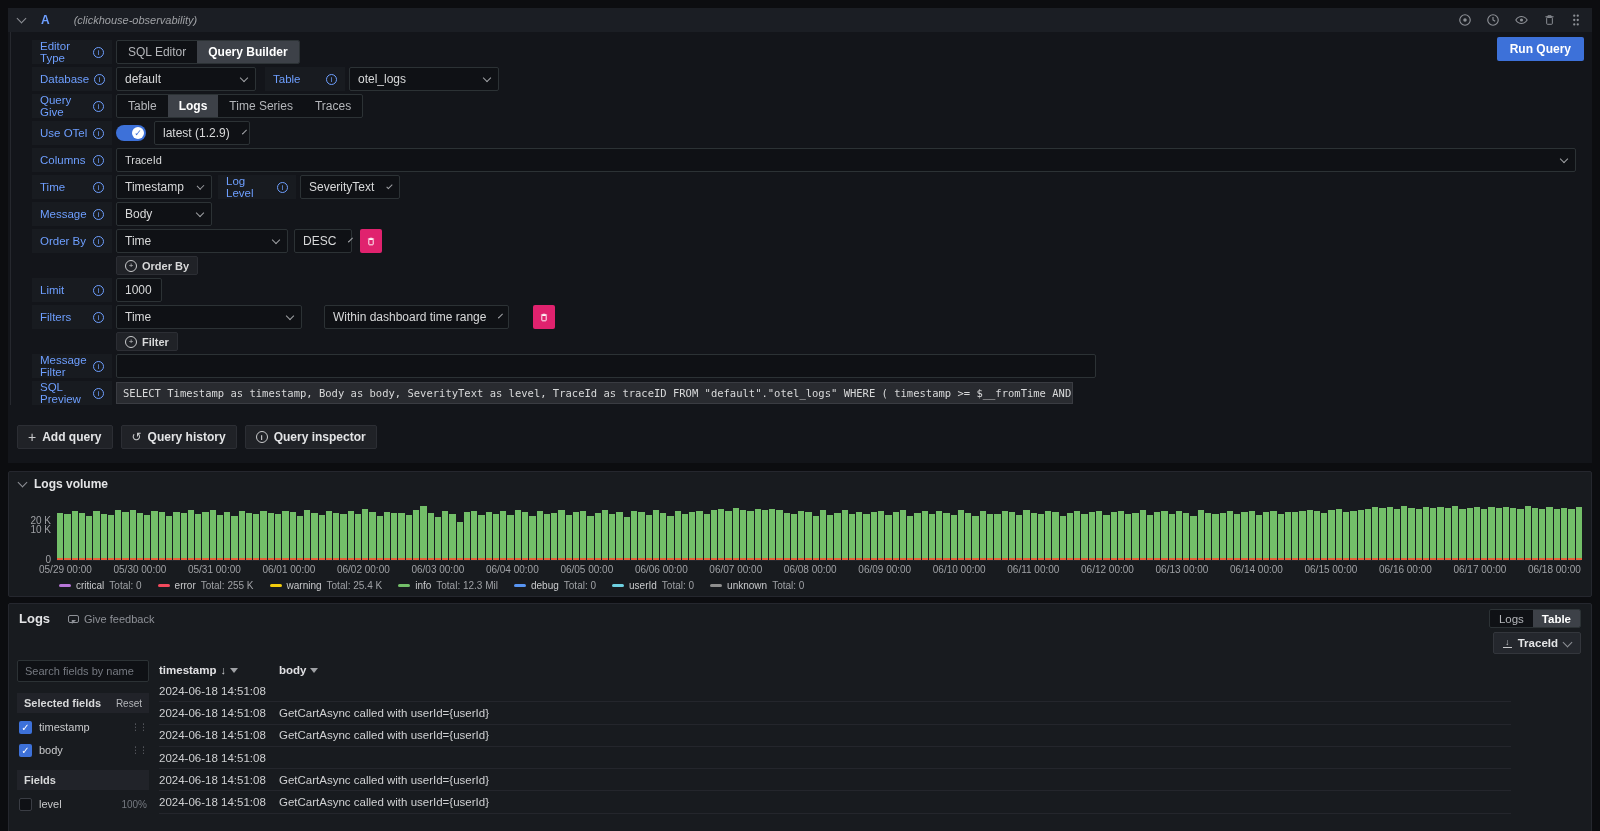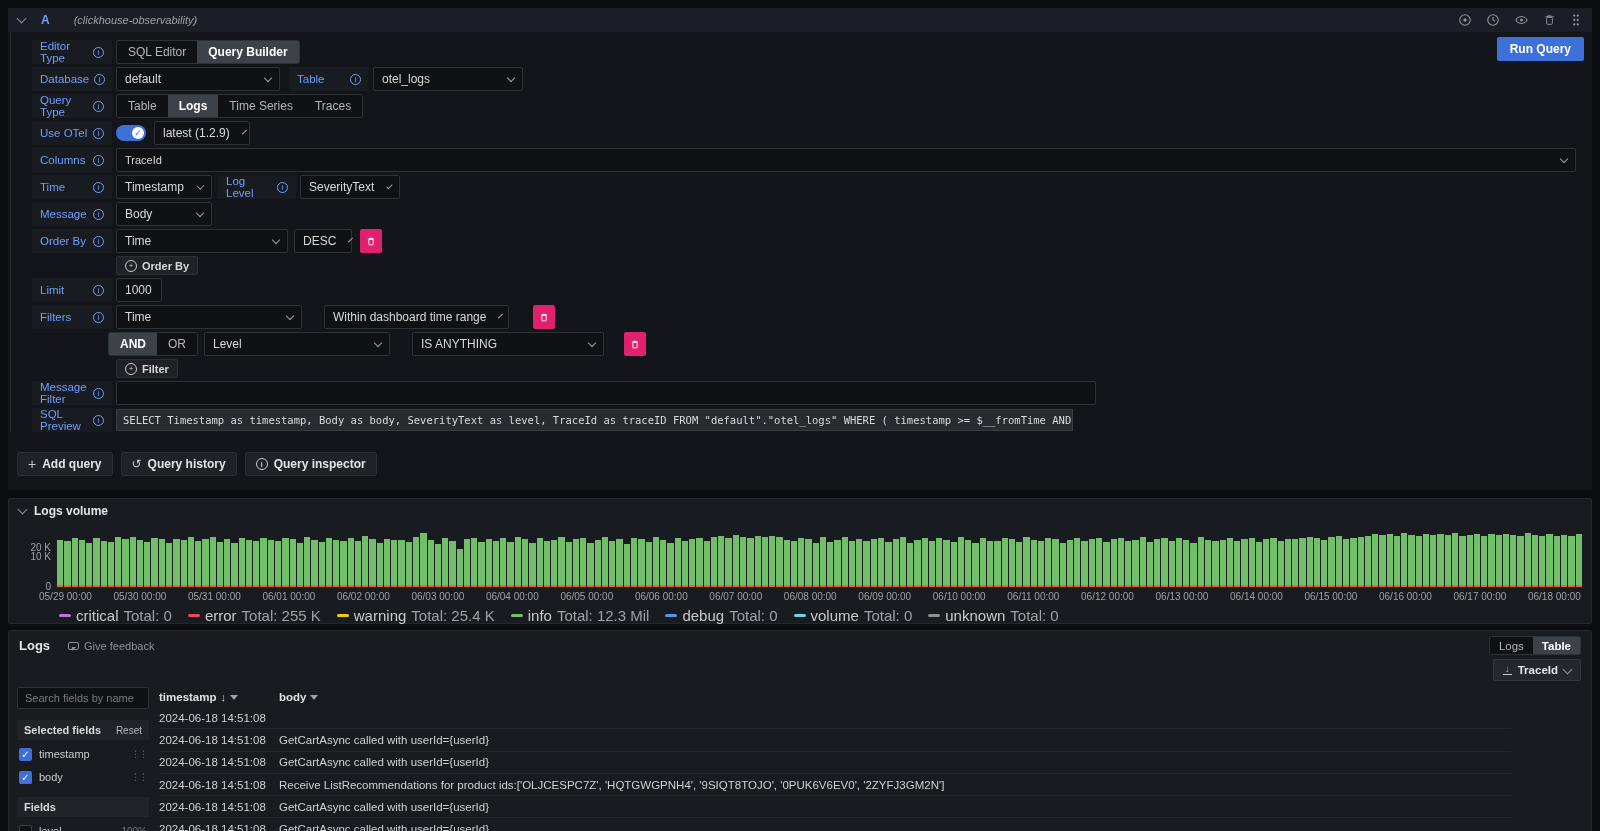--- a/index.html
+++ b/index.html
@@ -40,21 +40,21 @@
 
   
   .panel{background:#181b1f;border:1px solid #25272e;border-radius:2px;}
   .lv-panel{margin-top:8px;height:126px;padding:5px 10px 0;}
   .pnl-title{display:flex;align-items:center;gap:8px;font-size:12px;font-weight:bold;color:#e3e4e6;}
   .chart-wrap{position:relative;margin:12px 0 0 38px;height:58px;}
   .ylab{position:absolute;right:100%;margin-right:6px;font-size:10px;color:#9fa1a5;white-space:nowrap;}
   .bars{display:flex;align-items:flex-end;gap:1px;height:58px;border-bottom:1px solid #25272e;}
   .bars .bar{flex:1;background:#73bf69;border-bottom:2px solid #e8623a;min-width:2px;}
   .xlabels{display:flex;justify-content:space-between;margin:3px 0 0 20px;font-size:10px;color:#9fa1a5;}
-  .legend{display:flex;gap:16px;margin:5px 0 0 40px;font-size:15px;align-items:flex-start;}
+  .legend{display:flex;gap:16px;margin:5px 0 0 40px;font-size:10px;align-items:flex-start;}
   .litem{display:inline-flex;align-items:center;gap:5px;color:#c9cacc;}
   .litem .dash{width:12px;height:3px;border-radius:2px;display:inline-block;}
   .litem .tot{color:#9fa1a5;}
 
   
   .logs-panel{margin-top:6px;height:262px;overflow:hidden;}
   .logs-head{display:flex;align-items:center;padding:5px 10px 1px;}
   .logs-title{font-size:13px;font-weight:bold;color:#e3e4e6;}
   .feedback{display:inline-flex;align-items:center;gap:5px;margin-left:18px;color:#8e9197;font-size:11px;cursor:pointer;}
   .bubble{width:11px;height:8px;border:1px solid #8e9197;border-radius:2px;position:relative;}
@@ -152,37 +152,37 @@
             <span>SQL Editor</span>
             <span class="on">Query Builder</span>
           </span>
       </div>
 
       <div class="frow">
         <span class="lbl">
             <span>Database</span>
             <span class="info-badge">i</span>
           </span>
-        <span class="sel" style="width:164px">
+        <span class="sel" style="width:140px">
             <span class="val">default</span>
             <span class="chev"></span>
           </span>
         <span class="lbl" style="margin-left:5px">
             <span>Table</span>
             <span class="info-badge">i</span>
           </span>
         <span class="sel" style="width:150px">
             <span class="val">otel_logs</span>
             <span class="chev"></span>
           </span>
       </div>
 
       <div class="frow">
         <span class="lbl">
-            <span>Query Type</span>
+            <span>Query Give</span>
             <span class="info-badge">i</span>
           </span>
         <span class="radio">
             <span>Table</span>
             <span class="on">Logs</span>
             <span>Time Series</span>
             <span>Traces</span>
           </span>
       </div>
 
@@ -291,40 +291,20 @@
             <span class="chev"></span>
           </span>
         <button class="trashbtn" style="margin-left:20px">
             <svg width="10" height="11" viewBox="0 0 16 16">
               <path d="M3 4h10M6 4V2.8h4V4" fill="none" stroke="#fff" stroke-width="1.5"></path>
               <rect x="4.5" y="4.8" width="7" height="8.5" rx="1" fill="none" stroke="#fff" stroke-width="1.5"></rect>
             </svg>
           </button>
       </div>
 
-      <div class="frow" style="margin-left:76px">
-        <span class="radio">
-            <span class="on">AND</span>
-            <span>OR</span>
-          </span>
-        <span class="sel" style="width:186px;margin-left:2px">
-            <span class="val">Level</span>
-            <span class="chev"></span>
-          </span>
-        <span class="sel" style="width:192px;margin-left:18px">
-            <span class="val">IS ANYTHING</span>
-            <span class="chev"></span>
-          </span>
-        <button class="trashbtn" style="margin-left:16px">
-            <svg width="10" height="11" viewBox="0 0 16 16">
-              <path d="M3 4h10M6 4V2.8h4V4" fill="none" stroke="#fff" stroke-width="1.5"></path>
-              <rect x="4.5" y="4.8" width="7" height="8.5" rx="1" fill="none" stroke="#fff" stroke-width="1.5"></rect>
-            </svg>
-          </button>
-      </div>
 
       <div class="frow indent">
         <button class="addbtn">
             <span class="ibadge-grey">+</span>
             <b>Filter</b>
           </button>
       </div>
 
       <div class="frow">
         <span class="lbl">
@@ -627,21 +607,21 @@
           <span>info</span>
           <span class="tot">Total: 12.3 Mil</span>
         </span>
         <span class="litem">
           <span class="dash" style="background: rgb(87, 148, 242);"></span>
           <span>debug</span>
           <span class="tot">Total: 0</span>
         </span>
         <span class="litem">
           <span class="dash" style="background: rgb(110, 208, 224);"></span>
-          <span>volume</span>
+          <span>userId</span>
           <span class="tot">Total: 0</span>
         </span>
         <span class="litem">
           <span class="dash" style="background: rgb(142, 142, 142);"></span>
           <span>unknown</span>
           <span class="tot">Total: 0</span>
         </span>
       </div>
   </section>
 
@@ -714,21 +694,20 @@
             <div class="lrow">
               <span class="c1">2024-06-18 14:51:08</span>
               <span class="c2">GetCartAsync called with userId={userId}</span>
             </div>
             <div class="lrow">
               <span class="c1">2024-06-18 14:51:08</span>
               <span class="c2">GetCartAsync called with userId={userId}</span>
             </div>
             <div class="lrow">
               <span class="c1">2024-06-18 14:51:08</span>
-              <span class="c2">Receive ListRecommendations for product ids:['OLJCESPC7Z', 'HQTGWGPNH4', '9SIQT8TOJO', '0PUK6V6EV0', '2ZYFJ3GM2N']</span>
             </div>
             <div class="lrow">
               <span class="c1">2024-06-18 14:51:08</span>
               <span class="c2">GetCartAsync called with userId={userId}</span>
             </div>
             <div class="lrow">
               <span class="c1">2024-06-18 14:51:08</span>
               <span class="c2">GetCartAsync called with userId={userId}</span>
             </div>
           </div>

